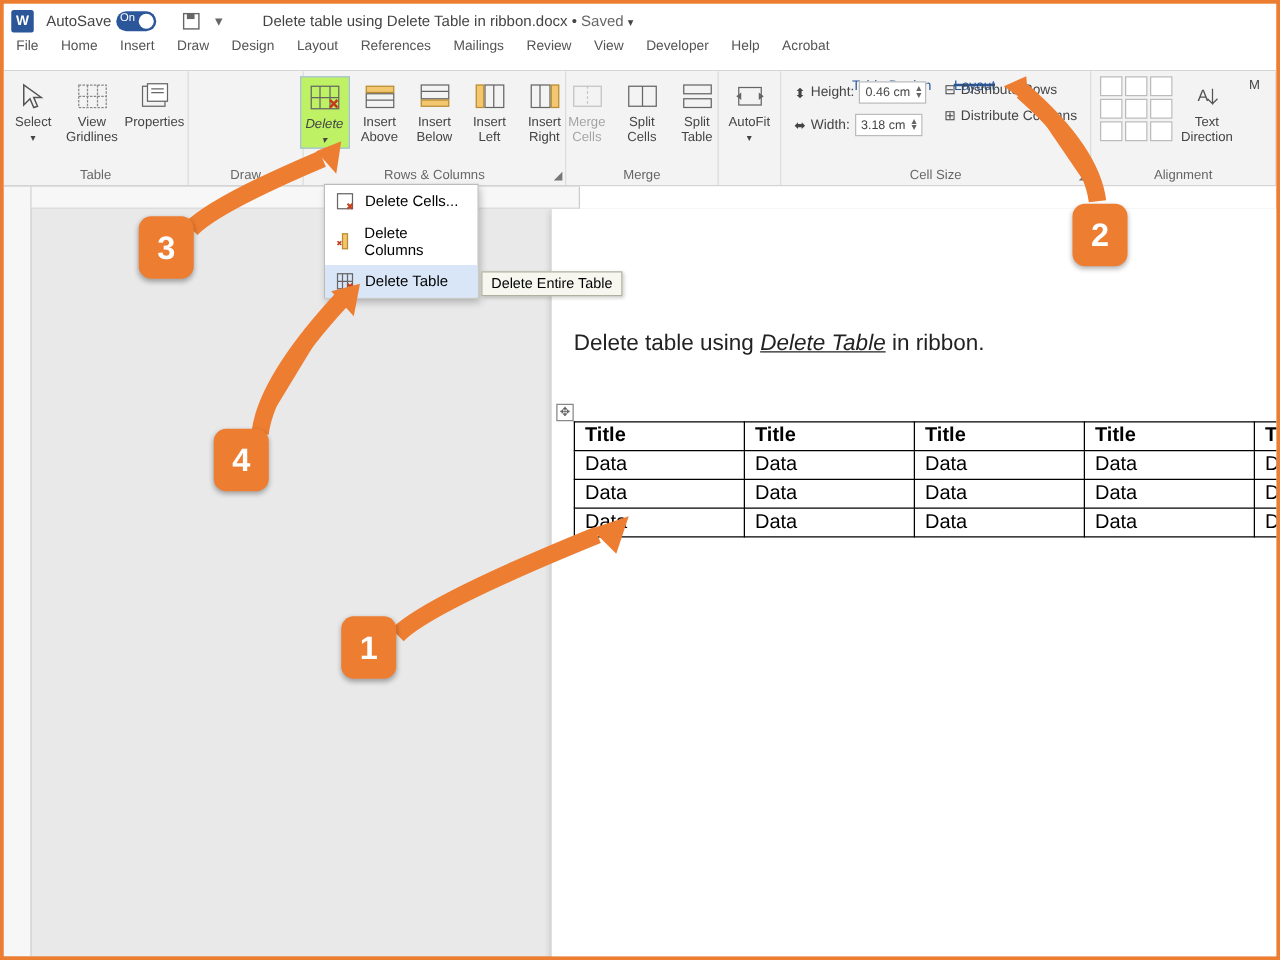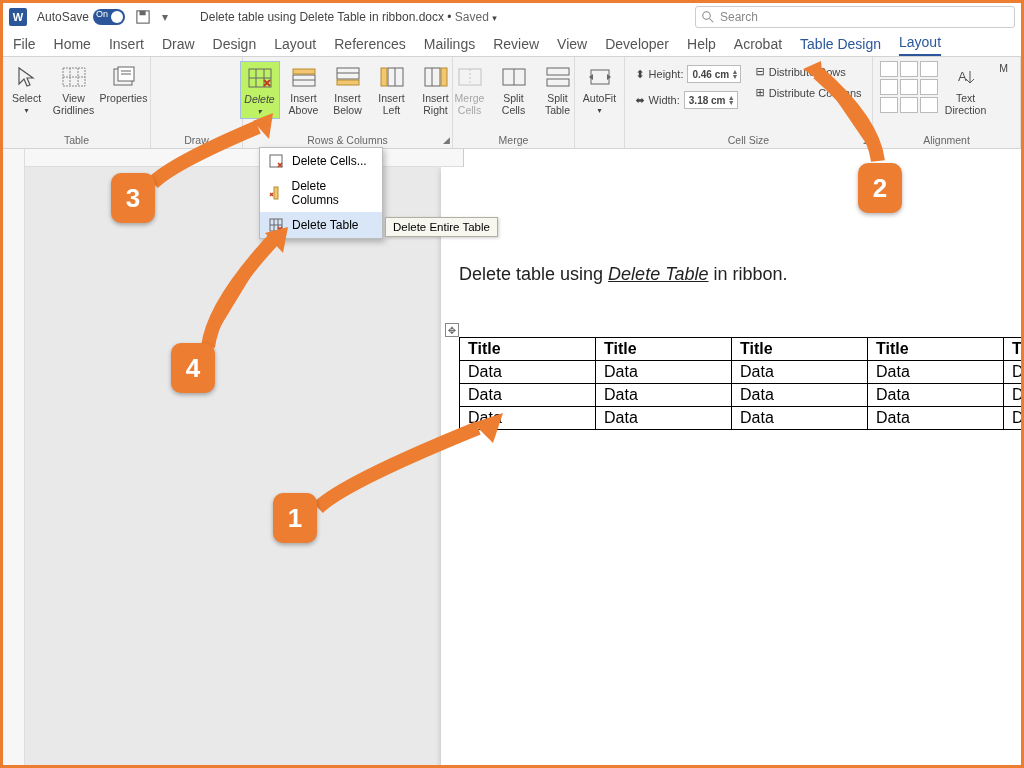--- a/index.html
+++ b/index.html
@@ -1,50 +1,50 @@
 <!DOCTYPE html>
 <html><head>
 <meta charset="utf-8">
 <style>
 * { margin: 0; padding: 0; box-sizing: border-box; font-family: "Segoe UI", Arial, sans-serif; }
 body { background: #fff; width: 1024px; height: 768px; overflow: hidden; position: relative; border: 3px solid #ED7D31; }
 
 
 .titlebar { height: 28px; background: #fff; display: flex; align-items: center; padding: 0 6px; font-size: 12px; color: #444; }
 .word-icon { width: 18px; height: 18px; background: #2B579A; color: #fff; display: inline-flex; align-items: center; justify-content: center; font-weight: bold; font-size: 11px; border-radius: 2px; margin-right: 10px; }
-.autosave { display: inline-flex; align-items: center; gap: 4px; margin-right: 7px; }
+.autosave { display: inline-flex; align-items: center; gap: 4px; margin-right: 17px; }
 .toggle { width: 32px; height: 16px; background: #2B579A; border-radius: 8px; position: relative; }
 .toggle .knob { width: 12px; height: 12px; background:#fff; border-radius:50%; position:absolute; top:2px; right:2px; }
 .toggle .on { position:absolute; left:3px; top:0; font-size:9px; color:#fff; }
 .qat-icon { width: 16px; height: 16px; display:inline-flex; align-items:center; justify-content:center; margin: 0 3px; color:#666;}
 .doc-title { margin-left: 24px; }
 .doc-title .saved { color:#666; }
 .search-box { margin-left: auto; width: 320px; height: 22px; border: 1px solid #ccc; border-radius: 3px; display:flex; align-items:center; padding:0 6px; font-size:12px; color:#888;}
 .search-box svg { margin-right:6px; }
 
 
-.tabs { height: 26px; display:flex; align-items:flex-end; padding: 0 10px; font-size: 14px; color:#555; gap:18px; border-bottom:1px solid #d4d4d4;}
+.tabs { height: 26px; display:flex; padding: 0 10px; font-size: 11px; color:#555; gap:18px; border-bottom:1px solid #d4d4d4;}
 .tab { cursor:pointer; padding-bottom:4px;}
 .tab.context { color:#2B579A;margin-top:32px; }
 .tab.active { color:#2B579A; border-bottom:2px solid #2B579A; font-weight:500;}
 
 
 .ribbon { height: 92px; background:#f3f3f3; border-bottom:1px solid #d4d4d4; display:flex; font-size:11px; color:#444; }
 .group { border-right:1px solid #dcdcdc; padding: 4px 6px 0 6px; display:flex; flex-direction:column; align-items:center; position:relative;}
 .group-label { font-size:10.5px; color:#666; text-align:center; position:absolute; bottom:2px; left:0; right:0;}
 .group-body { display:flex; gap:4px; align-items:flex-start;}
 .big-btn { width:46px; display:flex; flex-direction:column; align-items:center; gap:2px; padding:2px; cursor:pointer; text-align:center; line-height:1.1;}
 .big-btn.narrow{width:40px;}
 .big-btn.sel { background:#bef264; border:1px solid #a5bfe0;font-style:italic;}
 .big-btn .ico { width:30px; height:28px; display:flex; align-items:center; justify-content:center;}
 .big-btn .lbl { font-size:10.5px; }
 .big-btn.dim{opacity:.45;justify-content:flex-end;}
 .small-row { display:flex; flex-direction:column; gap:2px; font-size:11px;}
 .small-row .line{display:flex; align-items:center; gap:4px;}
-.spin { width:54px; height:18px; border:1px solid #bbb; background:#fff; font-size:10px; display:flex; align-items:center; justify-content:space-between; padding:0 2px 0 4px;font-weight:bold;}
+.spin { width:54px; height:18px; border:1px solid #bbb; background:#fff; font-size:10px; display:flex; align-items:center; justify-content:space-between; padding:0 2px 0 4px;}
 .spin .arrows{display:flex;flex-direction:column;font-size:7px;line-height:5px;color:#666;}
 .align-grid{display:grid;grid-template-columns:repeat(3,18px);grid-template-rows:repeat(3,16px);gap:2px;}
 .align-cell{border:1px solid #bbb;background:#fff;}
 .dlg-launcher{position:absolute;right:2px;bottom:3px;font-size:9px;color:#777;}
 
 
 .dropdown { position:absolute; top:144px; left:256px; width:124px; background:#fff; border:1px solid #bcbcbc; box-shadow:2px 3px 6px rgba(0,0,0,.25); z-index:50; font-size:12px;}
 .dd-item { display:flex; align-items:center; gap:8px; padding:5px 8px; cursor:pointer;}
 .dd-item.hot{background:#d8e6f7;}
 .dd-ico{width:16px;height:16px;display:flex;align-items:center;justify-content:center;}
@@ -89,27 +89,20 @@
   </span>
   <span class="qat-icon">
       <svg width="14" height="14" viewBox="0 0 16 16">
         <rect x="1" y="1" width="14" height="14" fill="none" stroke="#666" stroke-width="1.3"></rect>
         <rect x="4" y="1" width="7" height="5" fill="#666"></rect>
       </svg>
     </span>
   <span class="qat-icon">▾</span>
   <span class="doc-title">
     <span>Delete table using Delete Table in ribbon.docx</span> • <span class="saved">Saved</span> <span style="font-size:9px;">▾</span>
-  </span>
-  <span class="search-box">
-    <svg width="12" height="12" viewBox="0 0 16 16">
-        <circle cx="6" cy="6" r="5" fill="none" stroke="#888" stroke-width="1.4"></circle>
-        <line x1="10" y1="10" x2="15" y2="15" stroke="#888" stroke-width="1.4"></line>
-      </svg>
-    <span>Search</span>
   </span>
 </div>
 
 <div class="tabs">
   <span class="tab">File</span>
   <span class="tab">Home</span>
   <span class="tab">Insert</span>
   <span class="tab">Draw</span>
   <span class="tab">Design</span>
   <span class="tab">Layout</span>

